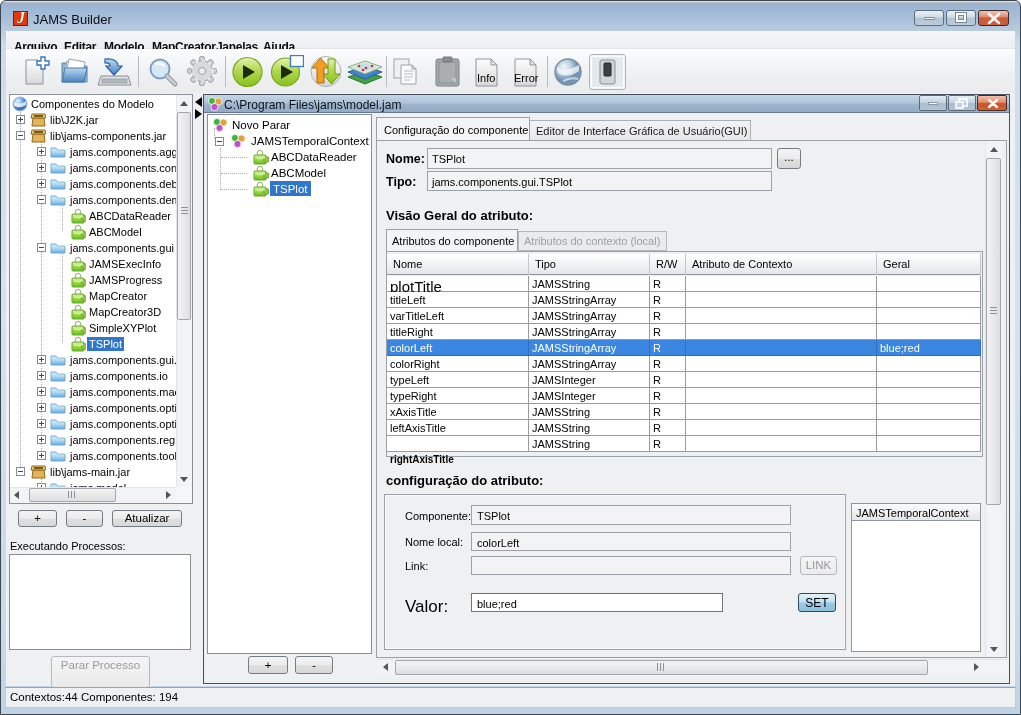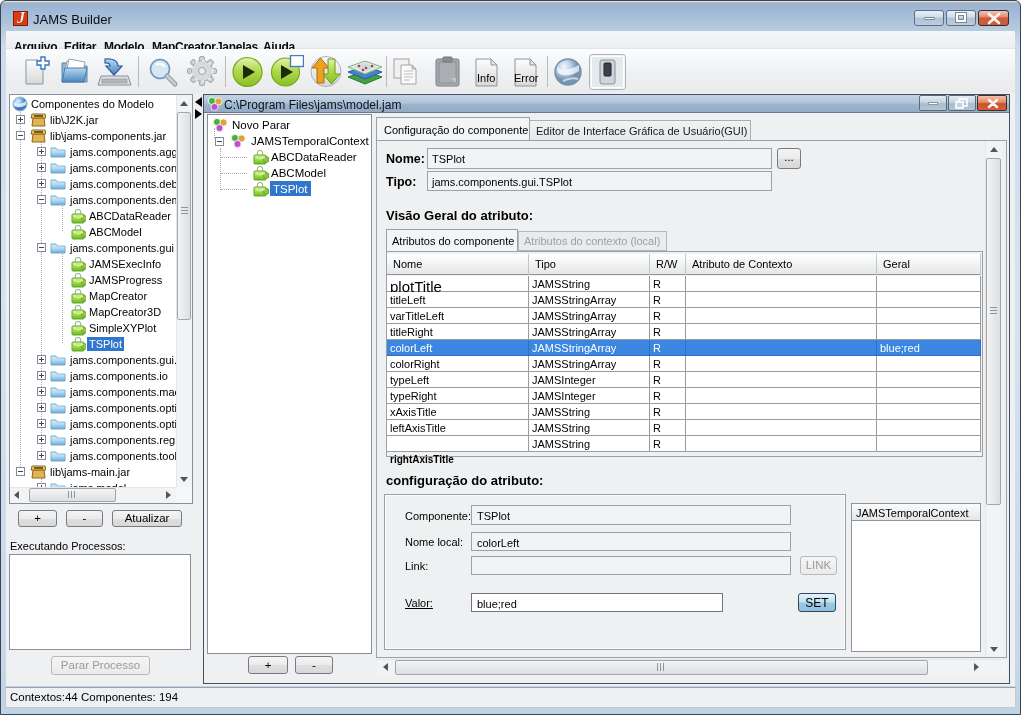--- a/index.html
+++ b/index.html
@@ -635,21 +635,21 @@
   <div class="arrow" style="left:14px; top:491px; border-top:4px solid transparent; border-bottom:4px solid transparent; border-right:5px solid #50565c;"></div>
   <div class="arrow" style="left:166px; top:491px; border-top:4px solid transparent; border-bottom:4px solid transparent; border-left:5px solid #50565c;"></div>
   <div class="sb-thumb sb-thumb-h" style="left:29px; top:488px; width:87px; height:14px;"></div>
   <div style="position:absolute; left:68px; top:491px; width:1px; height:7px; background:#8b939b; box-shadow:3px 0 0 #8b939b, 6px 0 0 #8b939b;"></div>
 
   <div class="wbtn" style="left:18px; top:510px; width:39px; height:17px; line-height:15px;">+</div>
   <div class="wbtn" style="left:66px; top:510px; width:37px; height:17px; line-height:15px;">-</div>
   <div class="wbtn" style="left:112px; top:510px; width:70px; height:17px; line-height:15px;">Atualizar</div>
   <div style="position:absolute; left:10px; top:540px; font-size:11px;">Executando Processos:</div>
   <div class="box" style="left:9px; top:554px; width:182px; height:96px;"></div>
-  <div class="wbtn dis" style="left:51px; top:656px; width:99px; height:19px; line-height:17px;">Parar Processo</div>
+  <div class="wbtn dis" style="left:51px; top:656px; width:99px; height:32px; line-height:17px;">Parar Processo</div>
 </div>
 <div id="splitter">
   <div class="arrow" style="left:195px; top:97px; border-top:5px solid transparent; border-bottom:5px solid transparent; border-right:7px solid #000;"></div>
   <div class="arrow" style="left:195px; top:109px; border-top:5px solid transparent; border-bottom:5px solid transparent; border-left:7px solid #000;"></div>
 </div>
 <div id="innerwin">
 
   <div class="abs" style="left:203px; top:94px; width:807px; height:590px; border:1px solid #46505c; background:#eef0f1;"></div>
 
   <div class="abs" style="left:204px; top:95px; width:805px; height:18px; background:linear-gradient(to bottom,#c3d4e6 0%,#b0c5da 45%,#9db4cc 55%,#92aac4 100%); border-bottom:1px solid #67798c;"></div>
@@ -865,21 +865,21 @@
   <div class="abs" style="left:384px; top:494px; width:462px; height:156px; border:1px solid #9aa0a8; box-shadow:inset 0 0 0 1px #fbfcfd;"></div>
   <div class="abs" style="left:405px; top:510px; font-size:11px;">Componente:</div>
   <div class="abs" style="left:471px; top:505px; width:320px; height:20px; border:1px solid #9ba1a9; background:#f2f3f4;"></div>
   <div class="abs" style="left:477px; top:510px; font-size:11px;">TSPlot</div>
   <div class="abs" style="left:405px; top:536px; font-size:11px;">Nome local:</div>
   <div class="abs" style="left:471px; top:532px; width:320px; height:19px; border:1px solid #9ba1a9; background:#f2f3f4;"></div>
   <div class="abs" style="left:477px; top:537px; font-size:11px;">colorLeft</div>
   <div class="abs" style="left:405px; top:560px; font-size:11px;">Link:</div>
   <div class="abs" style="left:471px; top:556px; width:320px; height:19px; border:1px solid #9ba1a9; background:#f2f3f4;"></div>
   <div class="wbtn dis" style="left:800px; top:556px; width:37px; height:19px; line-height:17px;">LINK</div>
-  <div class="abs" style="left:405px; top:597px; font-size:11px;text-decoration:underline;">Valor:</div>
+  <div class="abs" style="left:405px; top:597px; font-size:17px;">Valor:</div>
   <div class="abs" style="left:471px; top:593px; width:252px; height:19px; border:1px solid #70757c; background:#ffffff;"></div>
   <div class="abs" style="left:477px; top:598px; font-size:11px;">blue;red</div>
   <div class="abs" style="left:798px; top:593px; width:38px; height:19px; border:1px solid #2c4a60; border-radius:3px; background:linear-gradient(to bottom,#e4f3fa 0%,#c2e2f2 45%,#9cc9e2 55%,#8fc0dc 100%); font-size:12px; text-align:center; line-height:18px;">SET</div>
 
   <div class="abs" style="left:851px; top:503px; width:130px; height:18px; border:1px solid #8e959e; background:linear-gradient(to bottom,#fbfbfb,#e4e6e8);"></div>
   <div class="abs" style="left:856px; top:507px; font-size:11px;">JAMSTemporalContext</div>
   <div class="abs" style="left:851px; top:521px; width:130px; height:131px; border:1px solid #8e959e; border-top:none; background:#fff;"></div>
 
   <div class="sb sb-track-h" style="left:377px; top:659px; width:630px; height:17px;"></div>
   <div class="arrow" style="left:383px; top:663px; border-top:4px solid transparent; border-bottom:4px solid transparent; border-right:5px solid #50565c;"></div>

